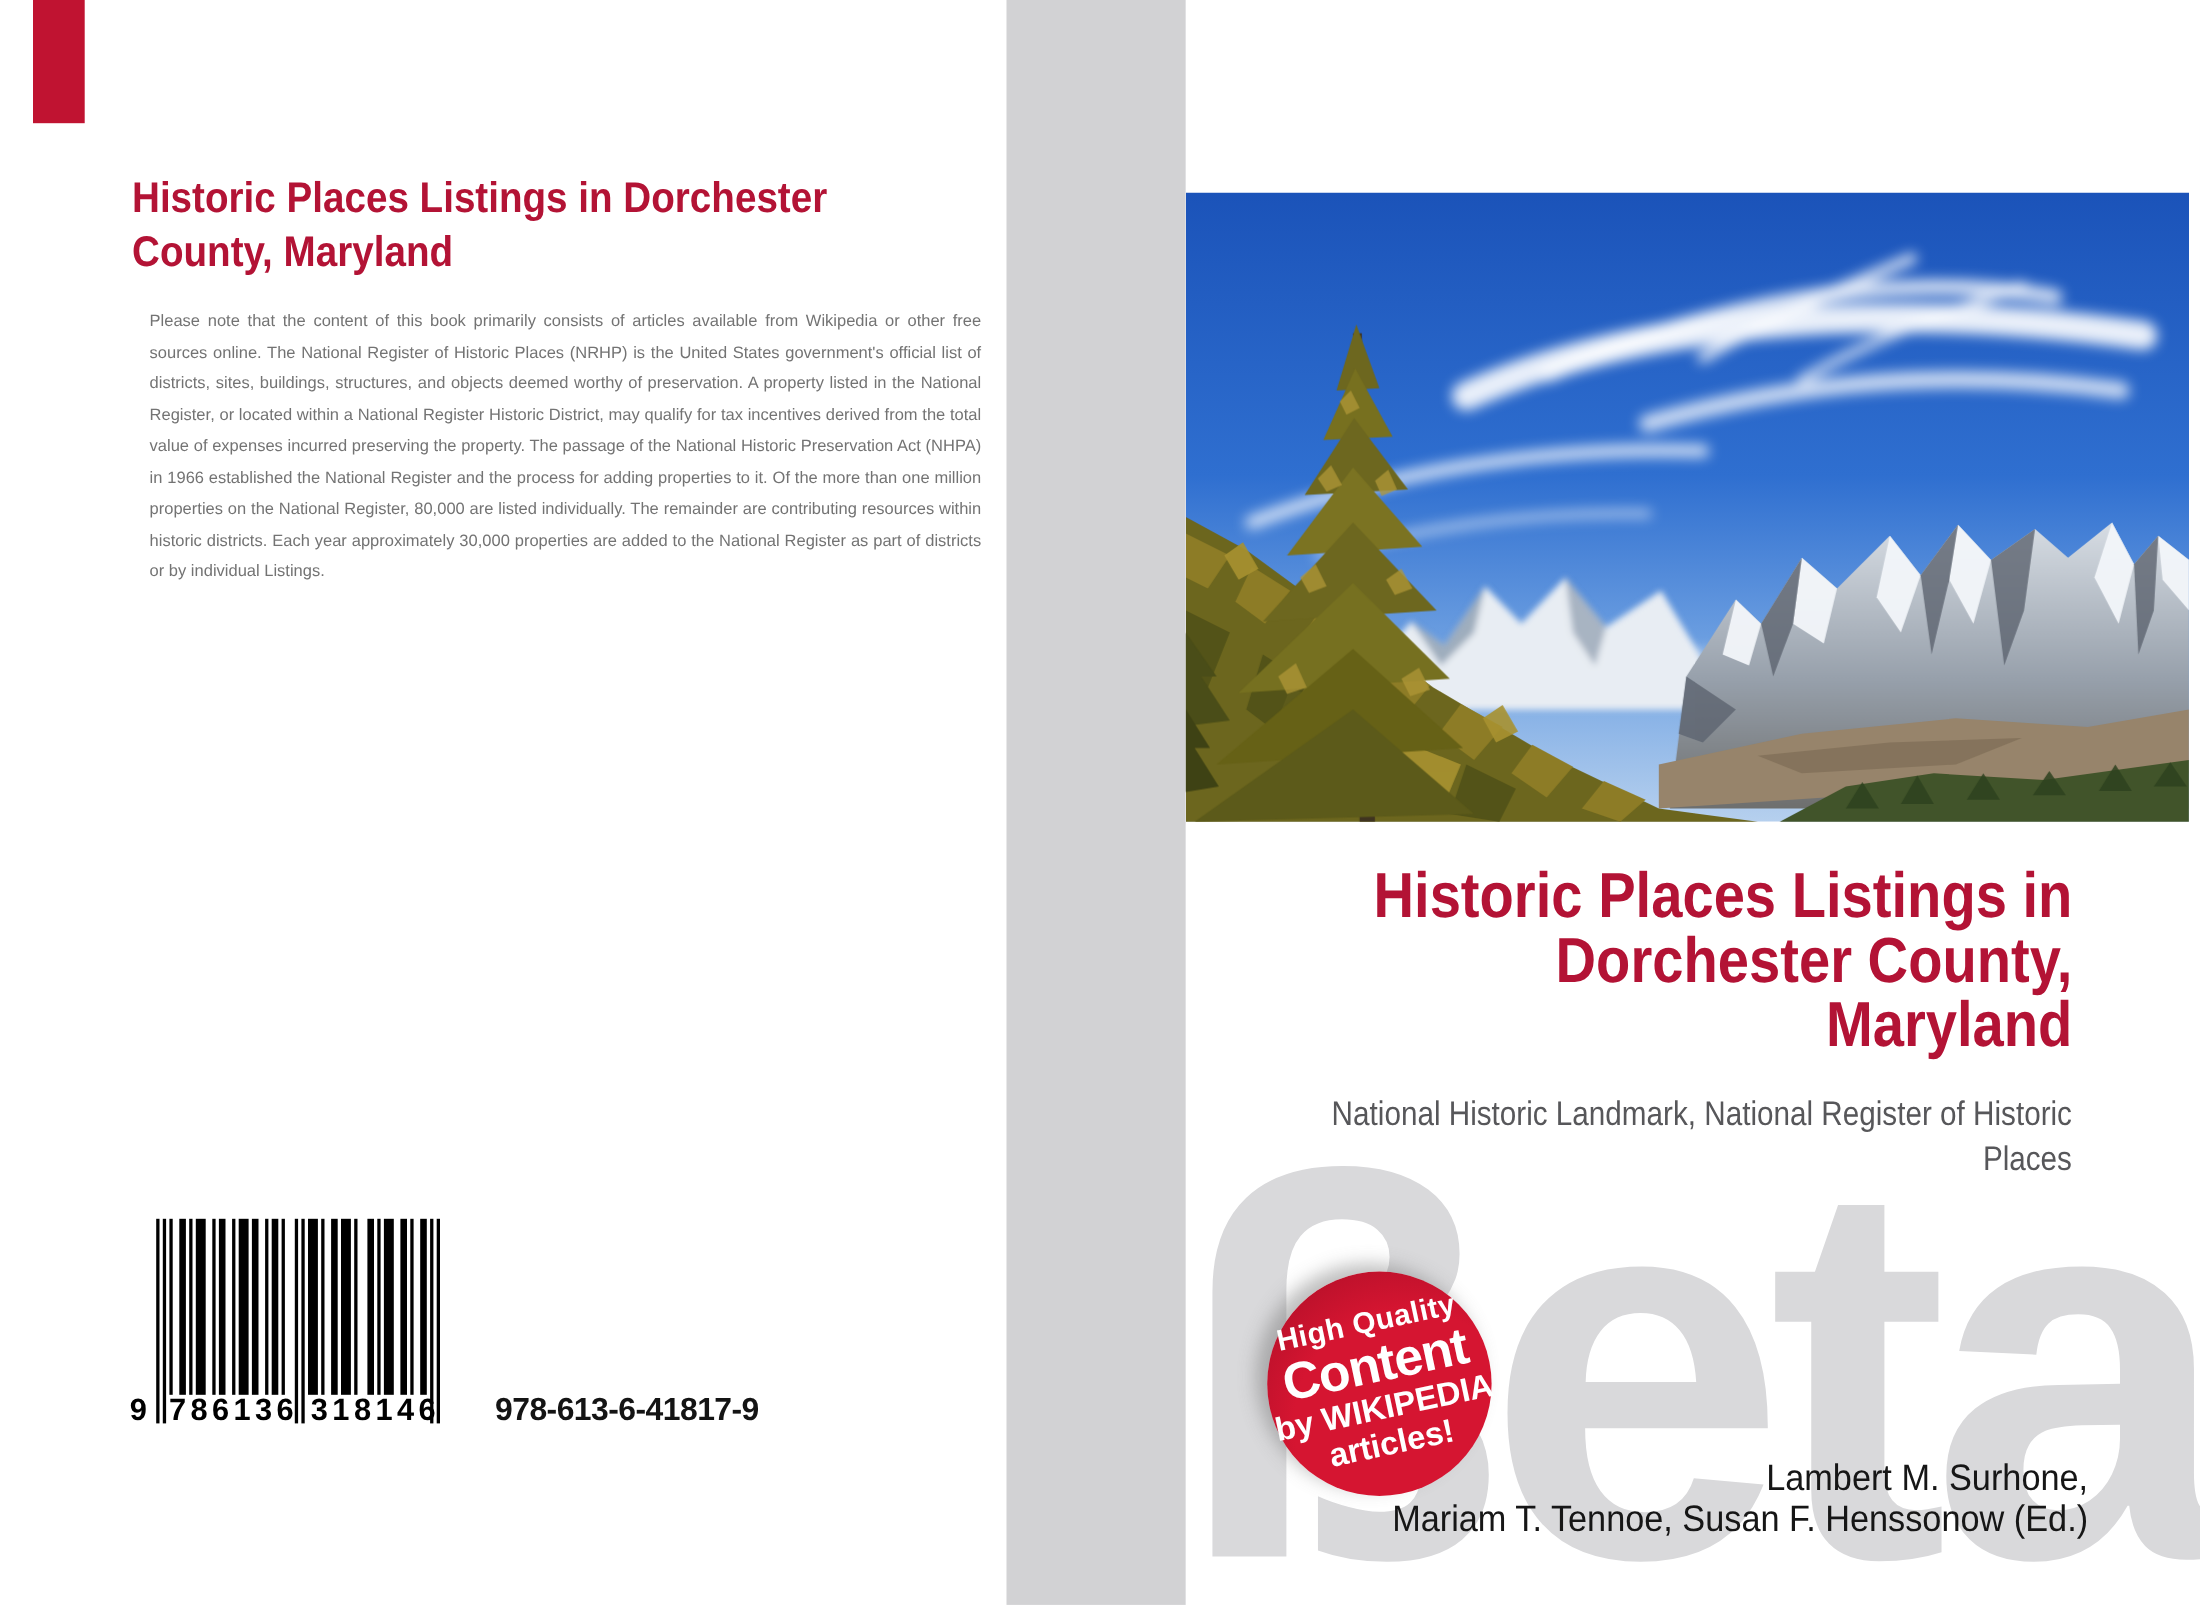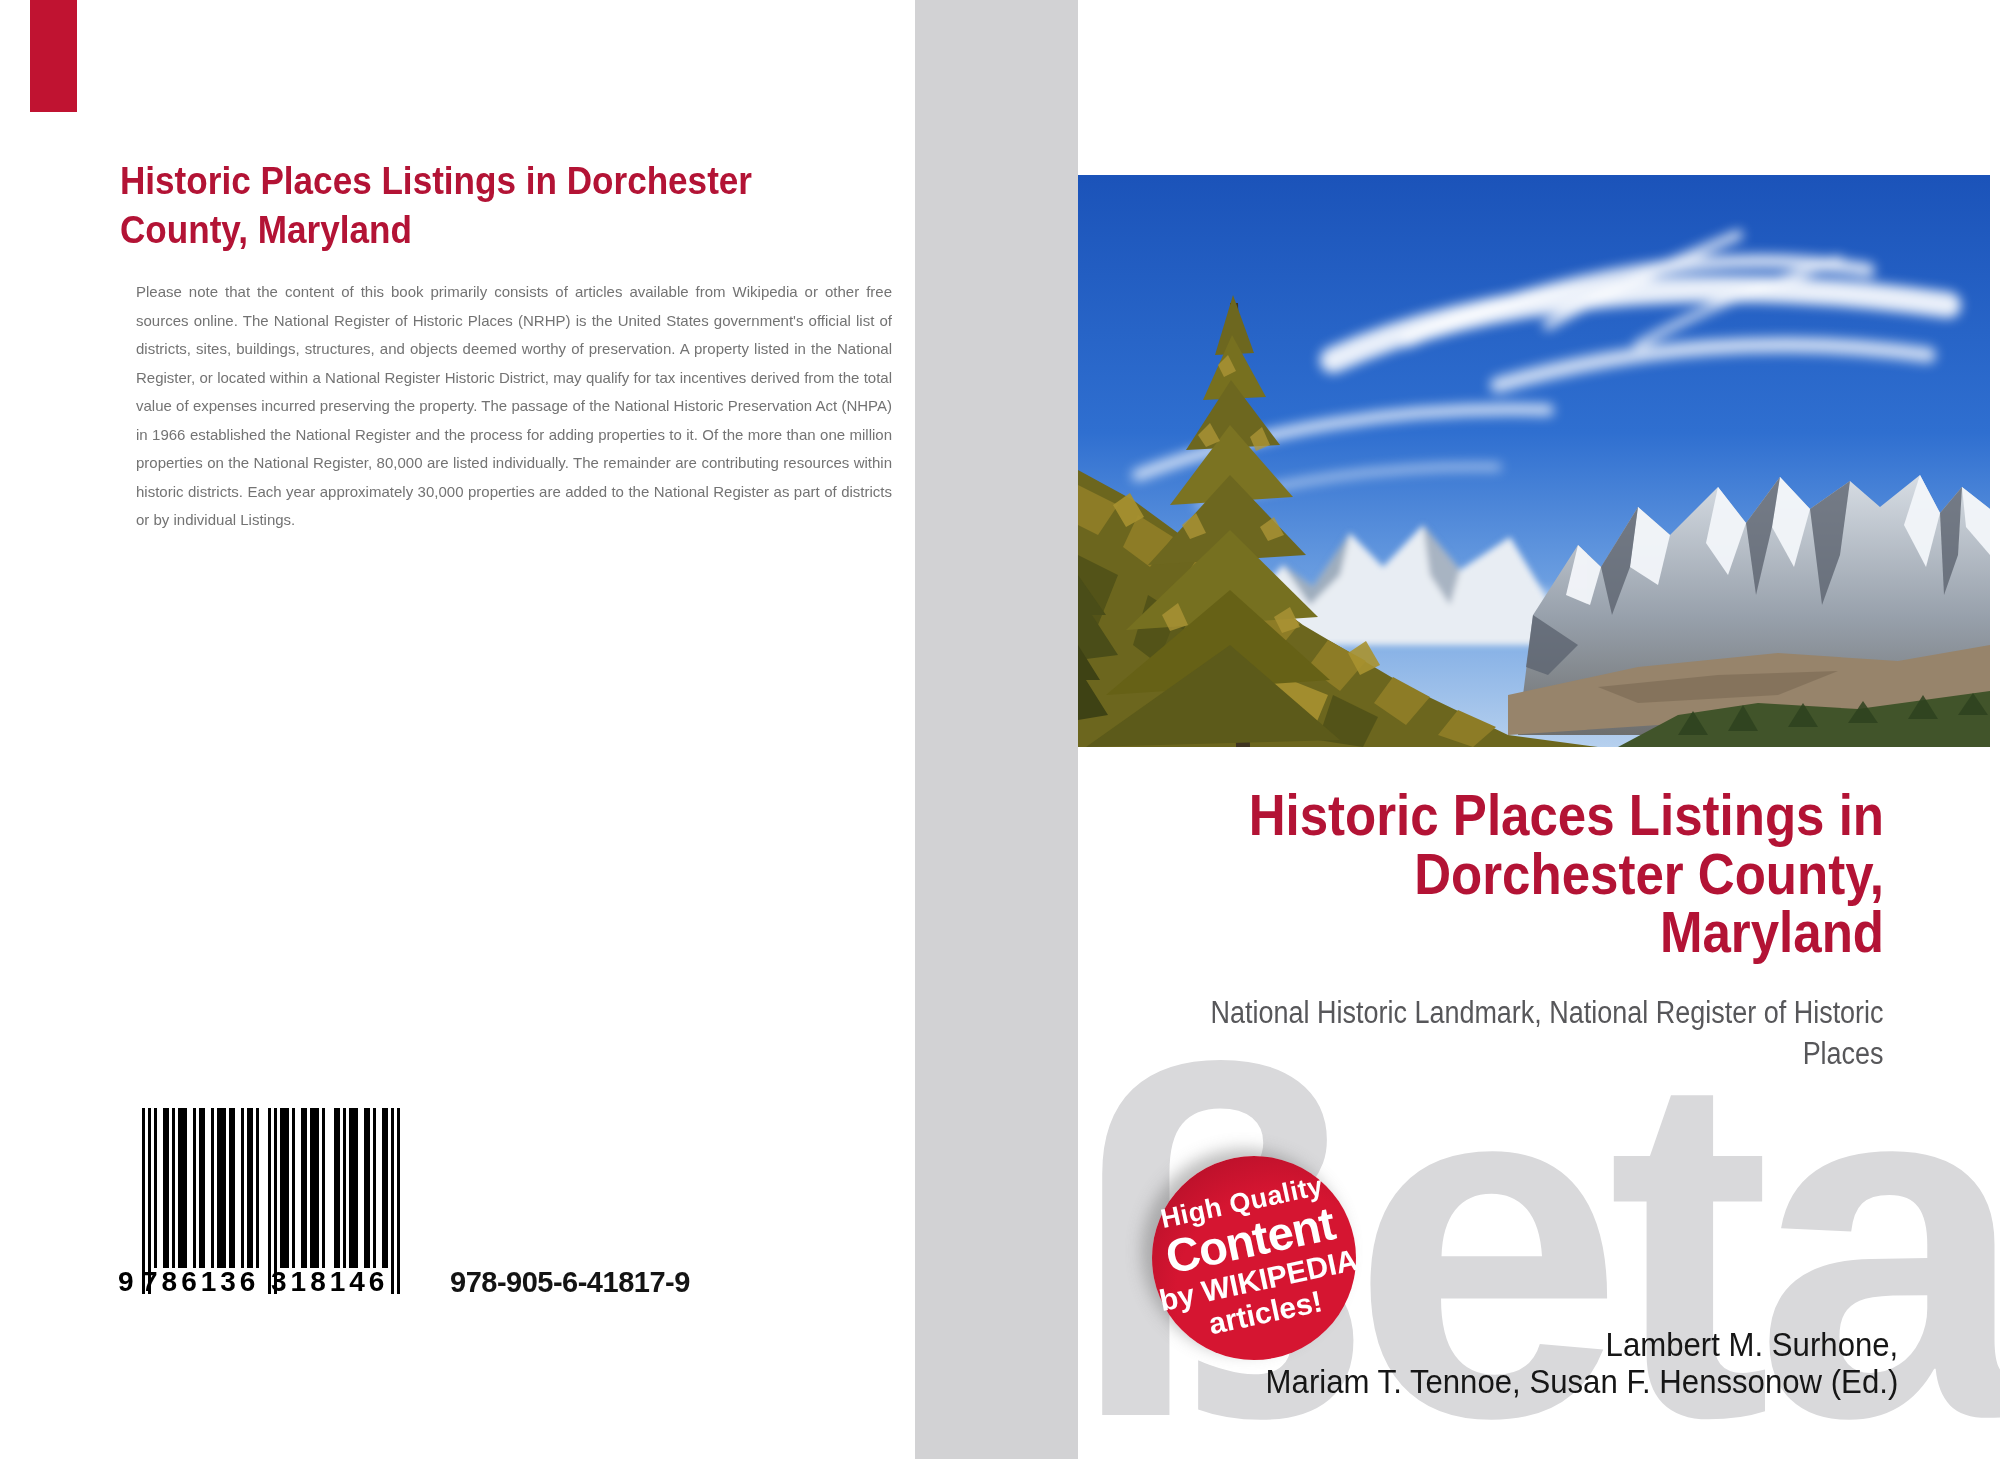--- a/index.html
+++ b/index.html
@@ -15,21 +15,21 @@
   .bc-body{position:absolute;left:136px;top:278px;width:756px;color:#737373;
            font-size:15px;line-height:28.5px;text-align:justify;}
 
   .barcode{position:absolute;left:118px;top:1108px;width:300px;height:196px;}
   .bars-row{position:absolute;left:24px;top:0;display:flex;align-items:flex-start;}
   .bar{background:#000;height:160px;flex:0 0 auto;}
   .bar.tall{height:186px;}
   .digits-row{position:absolute;left:0;top:158px;width:282px;display:flex;
               font-size:28px;font-weight:bold;color:#000;}
   .digit-lead{flex:0 0 24px;}
-  .digit-grp{flex:1 1 auto;text-align:left;letter-spacing:4px;}
+  .digit-grp{flex:1 1 auto;text-align:right;letter-spacing:4px;}
   .isbn-text{position:absolute;left:450px;top:1266px;font-size:29px;font-weight:bold;
              letter-spacing:-0.5px;color:#141414;}
 
   
   .spine{position:absolute;left:915px;top:0;width:163px;height:1459px;background:#d2d2d4;}
 
   
   .front{position:absolute;left:1078px;top:0;width:922px;height:1459px;overflow:hidden;background:#fff;}
 
   .watermark{position:absolute;left:-10px;top:1000px;font-size:490px;line-height:1;
@@ -108,21 +108,21 @@
         <div class="bar" style="width: 6px; margin-right: 3px;"></div>
         <div class="bar tall" style="width: 3px; margin-right: 3px;"></div>
         <div class="bar tall" style="width: 3px; margin-right: 0px;"></div>
       </div>
     <div class="digits-row">
       <span class="digit-lead">9</span>
       <span class="digit-grp">786136</span>
       <span class="digit-grp">318146</span>
     </div>
   </div>
-  <div class="isbn-text">978-905-6-41817-9</div>
+  <div class="isbn-text">978-613-6-41817-9</div>
 
   <div class="spine"></div>
 
   <div class="front">
 
     <div class="watermark">ßeta</div>
 
 
     <div class="photo">
       <svg viewBox="0 0 912 572" preserveAspectRatio="none">

